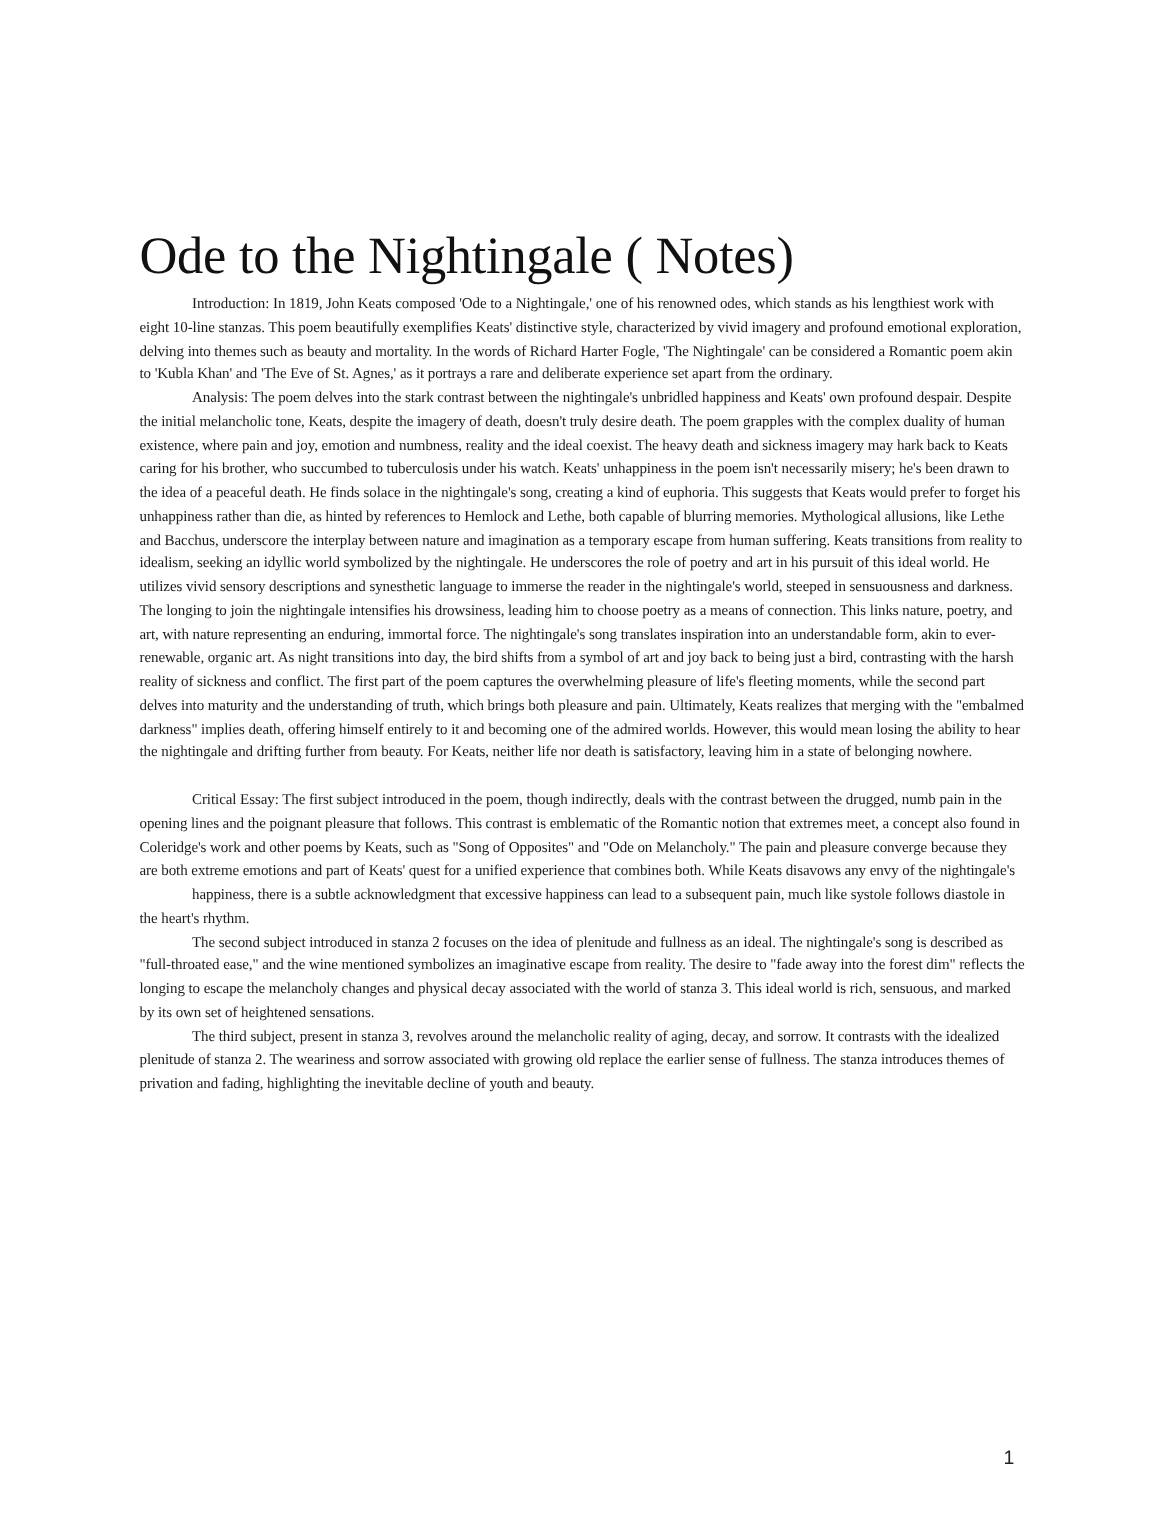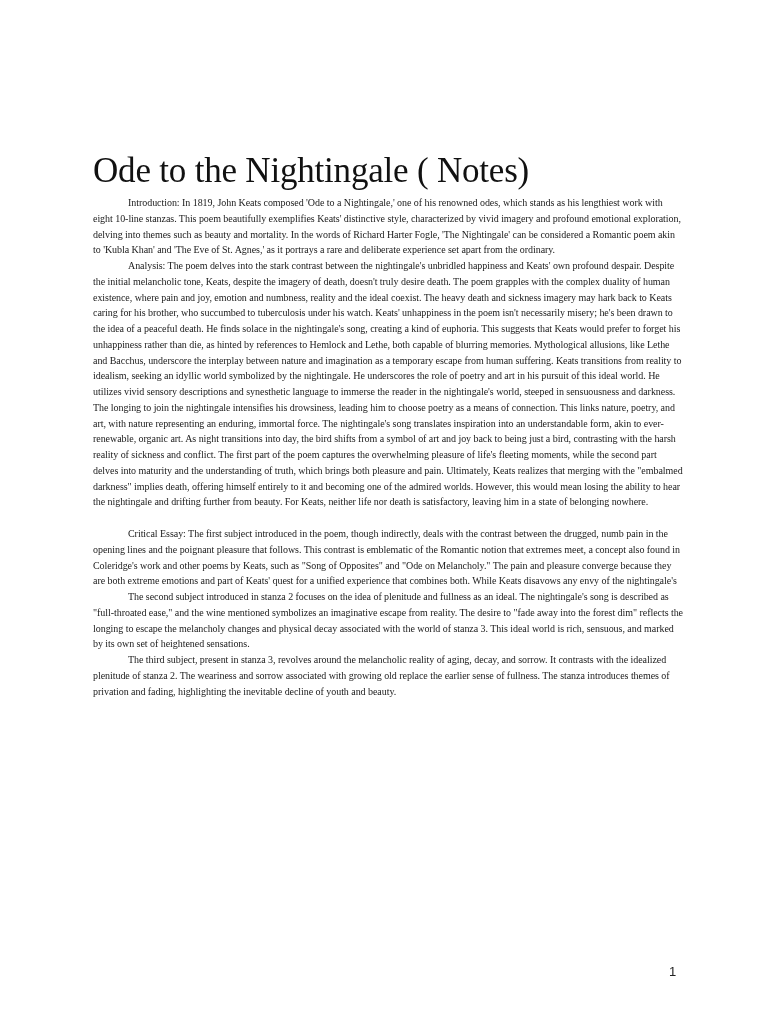--- a/index.html
+++ b/index.html
@@ -55,17 +55,18 @@
 
 <div class="page">
   <h1 class="title">Ode to the Nightingale ( Notes)</h1>
 
   <p class="para">Introduction: In 1819, John Keats composed 'Ode to a Nightingale,' one of his renowned odes, which stands as his lengthiest work with eight 10-line stanzas. This poem beautifully exemplifies Keats' distinctive style, characterized by vivid imagery and profound emotional exploration, delving into themes such as beauty and mortality. In the words of Richard Harter Fogle, 'The Nightingale' can be considered a Romantic poem akin to 'Kubla Khan' and 'The Eve of St. Agnes,' as it portrays a rare and deliberate experience set apart from the ordinary.</p>
   <p class="para">Analysis: The poem delves into the stark contrast between the nightingale's unbridled happiness and Keats' own profound despair. Despite the initial melancholic tone, Keats, despite the imagery of death, doesn't truly desire death. The poem grapples with the complex duality of human existence, where pain and joy, emotion and numbness, reality and the ideal coexist. The heavy death and sickness imagery may hark back to Keats caring for his brother, who succumbed to tuberculosis under his watch. Keats' unhappiness in the poem isn't necessarily misery; he's been drawn to the idea of a peaceful death. He finds solace in the nightingale's song, creating a kind of euphoria. This suggests that Keats would prefer to forget his unhappiness rather than die, as hinted by references to Hemlock and Lethe, both capable of blurring memories. Mythological allusions, like Lethe and Bacchus, underscore the interplay between nature and imagination as a temporary escape from human suffering. Keats transitions from reality to idealism, seeking an idyllic world symbolized by the nightingale. He underscores the role of poetry and art in his pursuit of this ideal world. He utilizes vivid sensory descriptions and synesthetic language to immerse the reader in the nightingale's world, steeped in sensuousness and darkness. The longing to join the nightingale intensifies his drowsiness, leading him to choose poetry as a means of connection. This links nature, poetry, and art, with nature representing an enduring, immortal force. The nightingale's song translates inspiration into an understandable form, akin to ever-renewable, organic art. As night transitions into day, the bird shifts from a symbol of art and joy back to being just a bird, contrasting with the harsh reality of sickness and conflict. The first part of the poem captures the overwhelming pleasure of life's fleeting moments, while the second part delves into maturity and the understanding of truth, which brings both pleasure and pain. Ultimately, Keats realizes that merging with the "embalmed darkness" implies death, offering himself entirely to it and becoming one of the admired worlds. However, this would mean losing the ability to hear the nightingale and drifting further from beauty. For Keats, neither life nor death is satisfactory, leaving him in a state of belonging nowhere.</p>
 
   <div class="spacer"></div>
 
   <p class="para">Critical Essay: The first subject introduced in the poem, though indirectly, deals with the contrast between the drugged, numb pain in the opening lines and the poignant pleasure that follows. This contrast is emblematic of the Romantic notion that extremes meet, a concept also found in Coleridge's work and other poems by Keats, such as "Song of Opposites" and "Ode on Melancholy." The pain and pleasure converge because they are both extreme emotions and part of Keats' quest for a unified experience that combines both. While Keats disavows any envy of the nightingale's</p>
+  <p class="para">happiness, there is a subtle acknowledgment that excessive happiness can lead to a subsequent pain, much like systole follows diastole in the heart's rhythm.</p>
   <p class="para">The second subject introduced in stanza 2 focuses on the idea of plenitude and fullness as an ideal. The nightingale's song is described as "full-throated ease," and the wine mentioned symbolizes an imaginative escape from reality. The desire to "fade away into the forest dim" reflects the longing to escape the melancholy changes and physical decay associated with the world of stanza 3. This ideal world is rich, sensuous, and marked by its own set of heightened sensations.</p>
   <p class="para">The third subject, present in stanza 3, revolves around the melancholic reality of aging, decay, and sorrow. It contrasts with the idealized plenitude of stanza 2. The weariness and sorrow associated with growing old replace the earlier sense of fullness. The stanza introduces themes of privation and fading, highlighting the inevitable decline of youth and beauty.</p>
 </div>
 
 <div class="page-number">1</div>
 
 </body></html>

